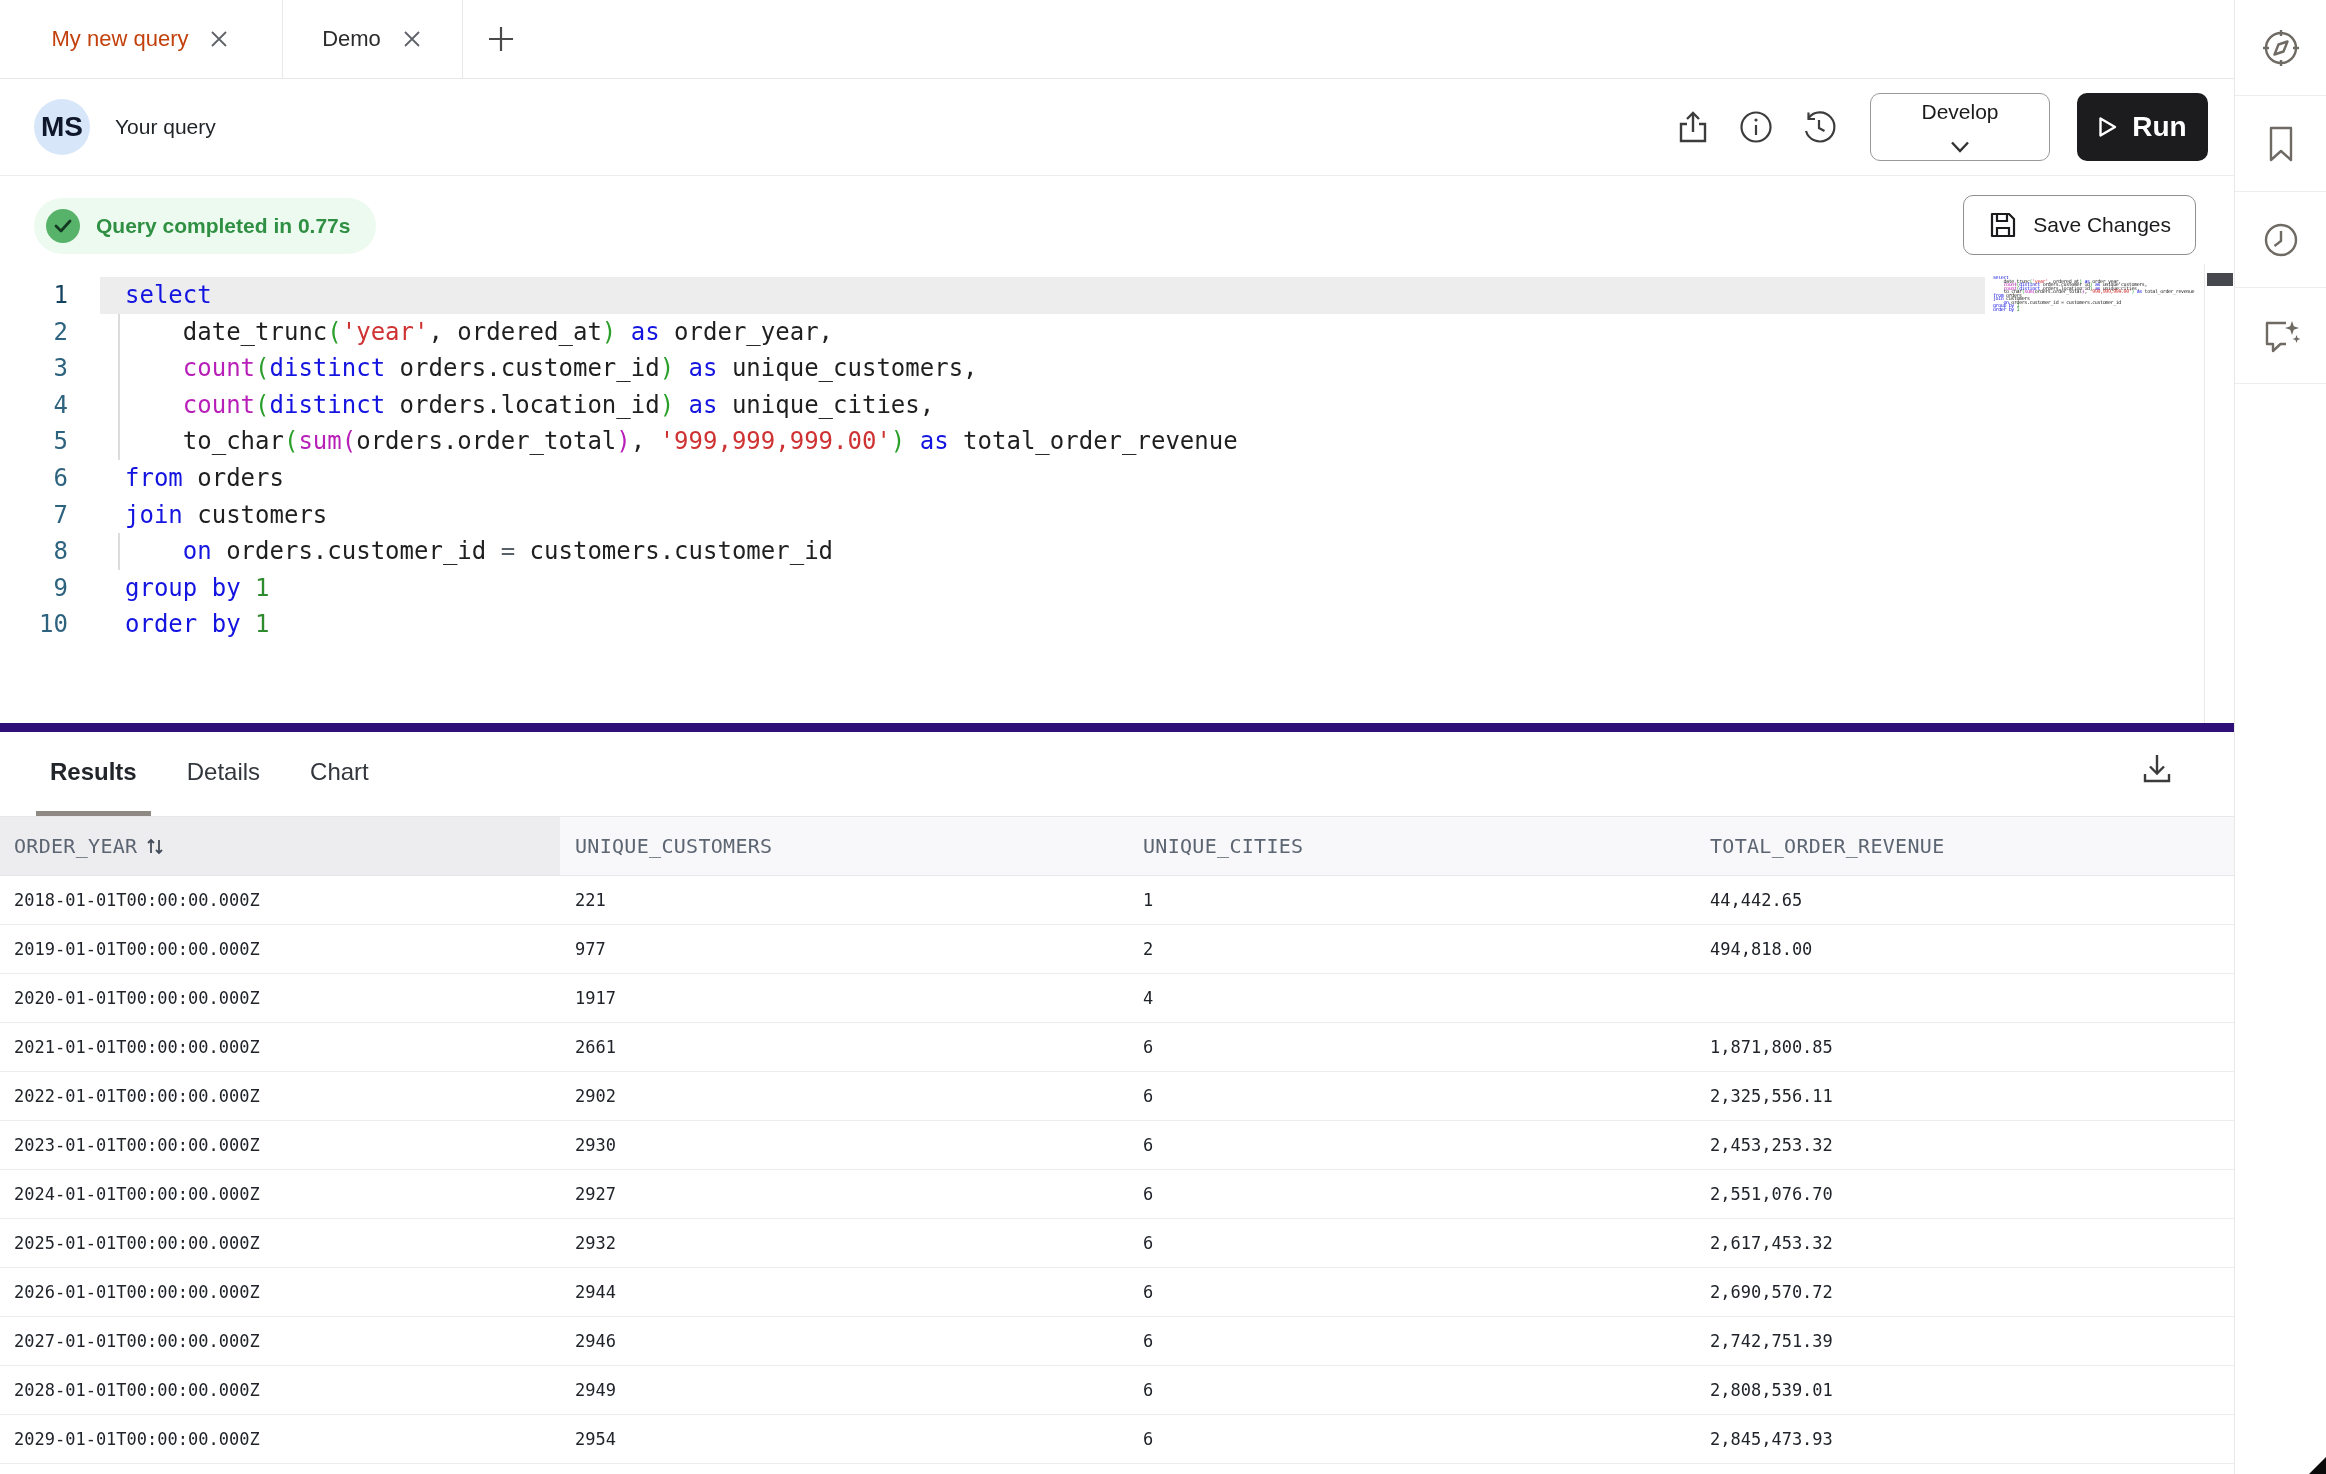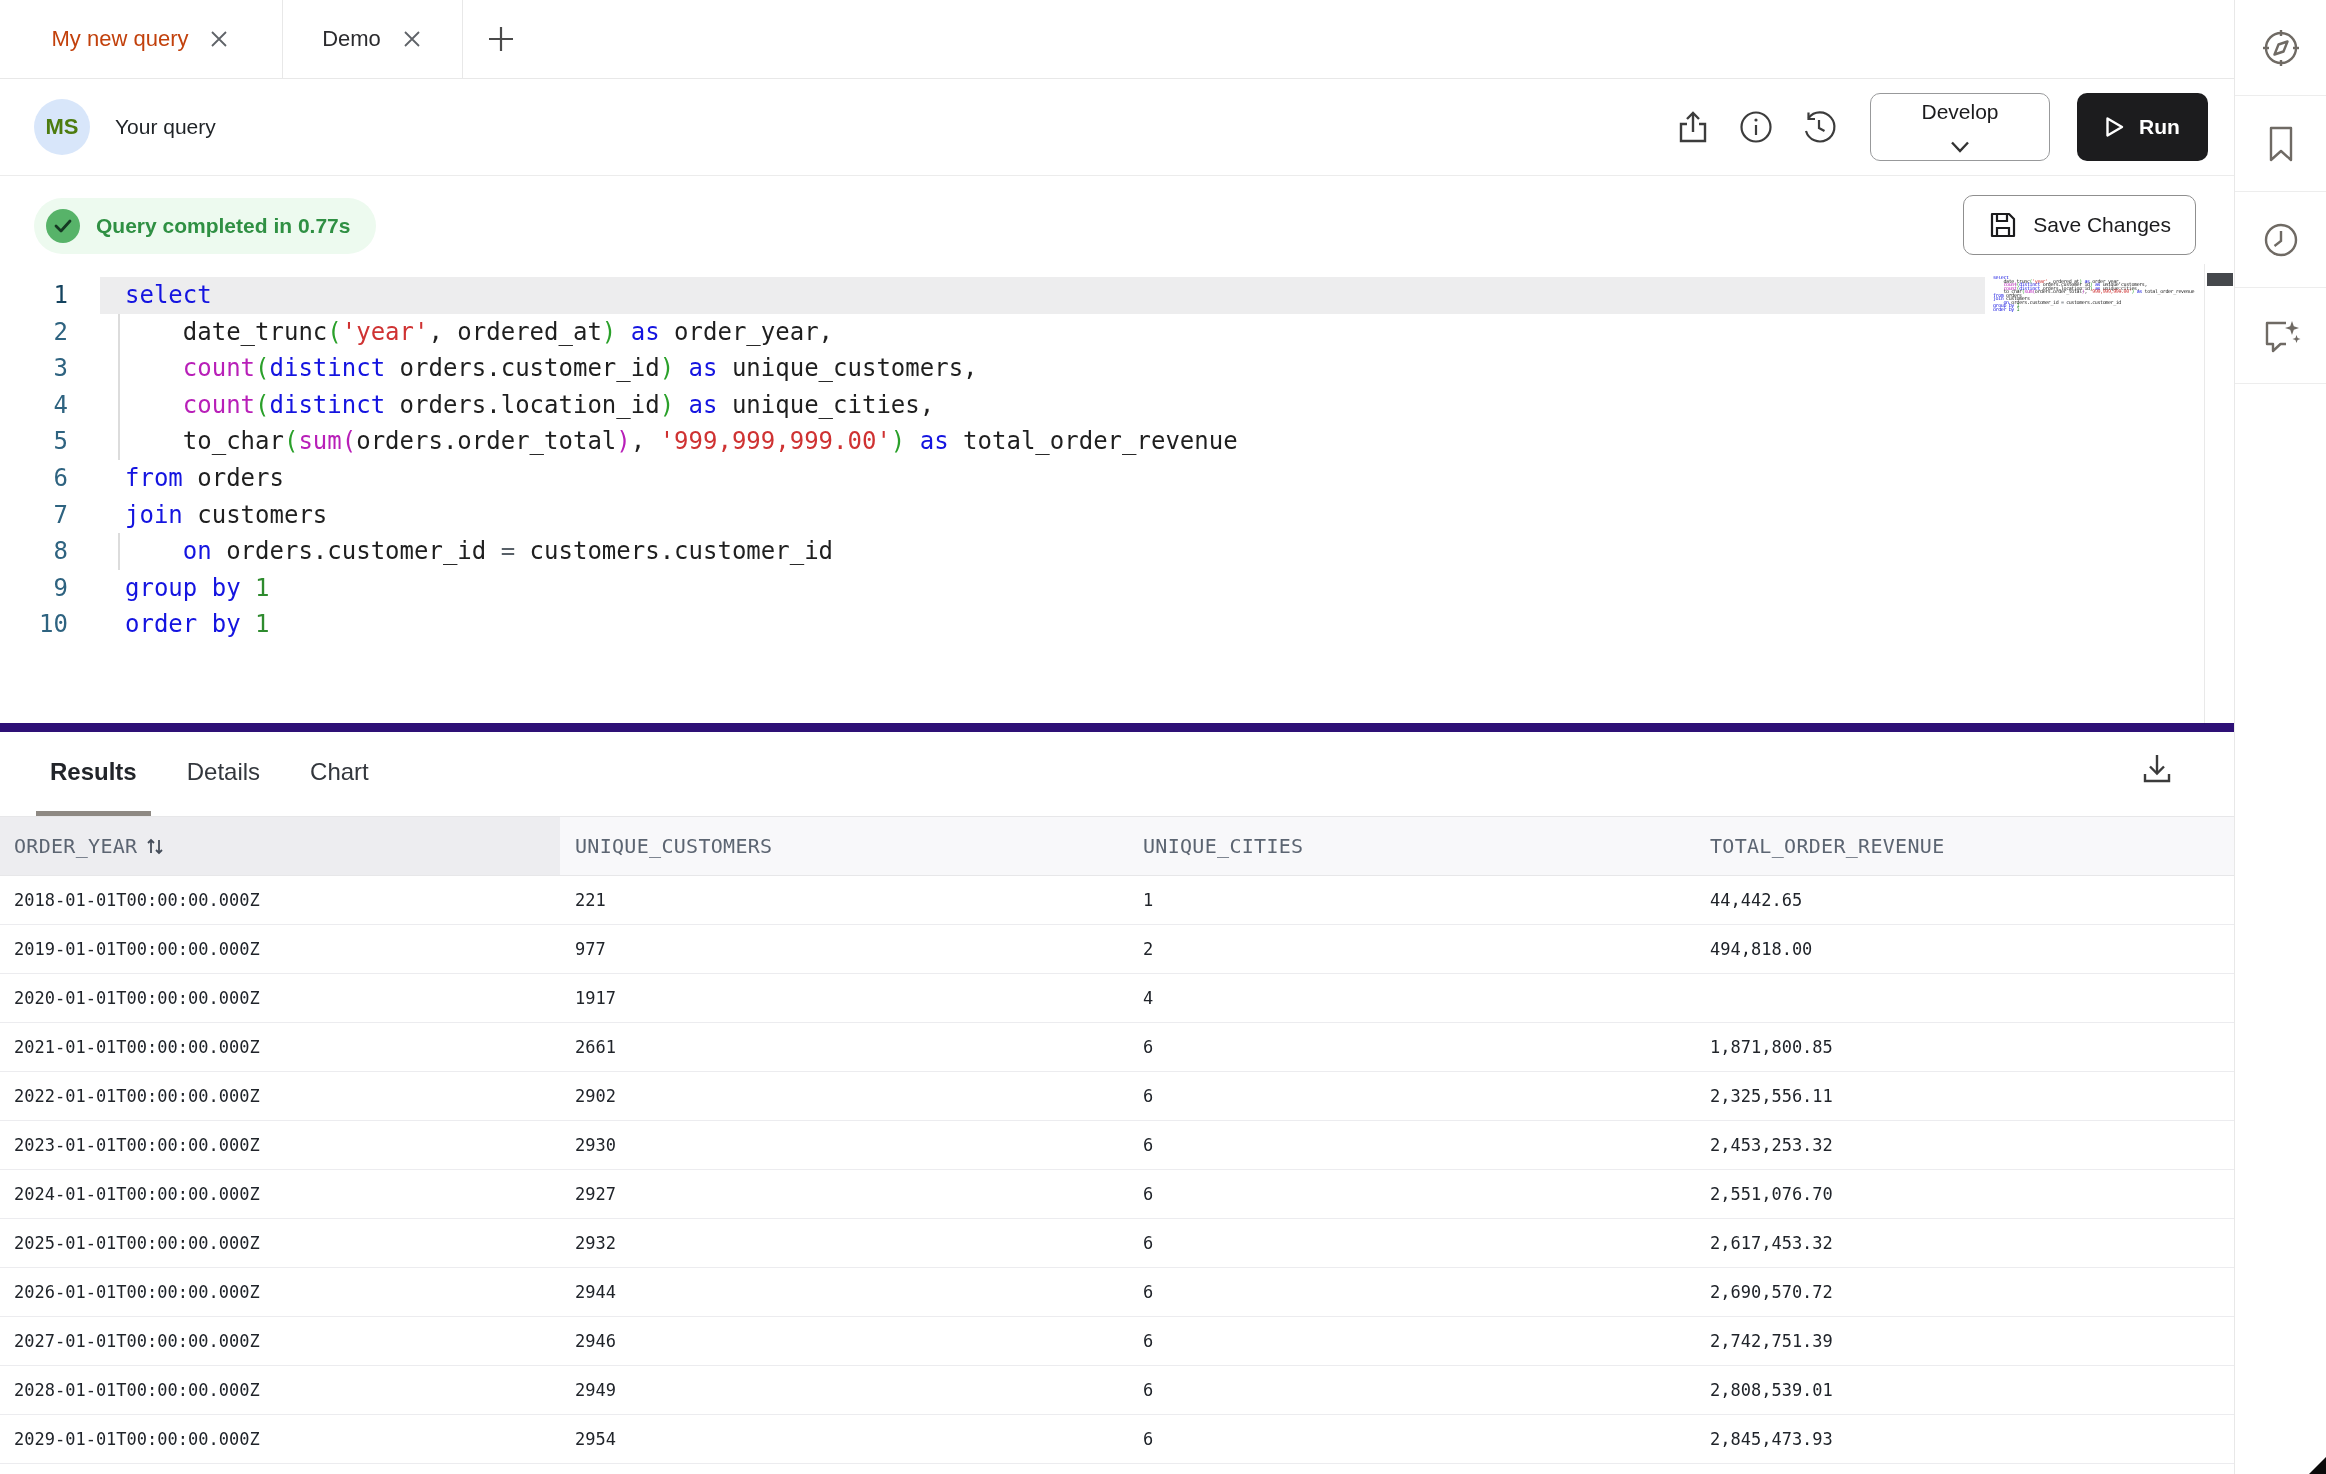--- a/index.html
+++ b/index.html
@@ -16,26 +16,26 @@
   
   .tabbar { position: absolute; left:0; top:0; width:100%; height:79px; display:flex; align-items:stretch; border-bottom:1.5px solid #e8e8e8; background:#fff; }
   .qtab { display:flex; align-items:center; justify-content:center; gap:20px; border-right:1.5px solid #e8e8e8; font-size:22px; font-weight:500; cursor:pointer; }
   .qtab.t1 { width:283px; color:#c2410c; }
   .qtab.t2 { width:180px; color:#2b2b2e; }
   .tab-close { display:flex; align-items:center; }
   .tab-add { width:76px; display:flex; align-items:center; justify-content:center; cursor:pointer; }
 
   
   .headerrow { position:absolute; left:0; top:79px; width:100%; height:97px; display:flex; align-items:center; padding:0 26px 0 34px; border-bottom:1.5px solid #ececec; background:#fff; }
-  .avatar { width:56px; height:56px; border-radius:50%; background:#d8e6fa; color:#4d7c0f; font-weight:bold; font-size:22px; display:flex; align-items:center; justify-content:center; flex:none; }
+  .avatar { width:56px; height:56px; border-radius:50%; background:#d8e6fa; color:#0f172a; font-weight:bold; font-size:28px; display:flex; align-items:center; justify-content:center; flex:none; }
   .doc-title { margin-left:25px; font-size:21px; color:#1f2327; }
   .header-actions { margin-left:auto; display:flex; align-items:center; }
   .icon-btn { width:38px; height:38px; display:flex; align-items:center; justify-content:center; margin-left:25px; cursor:pointer; color:#3c3c3c; }
   .btn-develop { margin-left:32px; height:68px; width:180px; display:flex; align-items:center; justify-content:center; gap:16px; border:1.5px solid #98999b; border-radius:10px; background:#fff; font-size:21px; font-weight:500; color:#1b1b1d; cursor:pointer;flex-direction:column; }
-  .btn-run { margin-left:27px; height:68px; width:131px; display:flex; align-items:center; justify-content:center; gap:14px; border-radius:10px; background:#1c1c1e; color:#fff; font-size:21px; font-weight:600; cursor:pointer; }
+  .btn-run { margin-left:27px; height:68px; width:131px; display:flex; align-items:center; justify-content:center; gap:14px; border-radius:10px; background:#1c1c1e; color:#fff; font-size:28px; font-weight:600; cursor:pointer; }
 
   
   .statusrow { position:absolute; left:0; top:176px; width:100%; height:88px; background:#fff; }
   .status-pill { position:absolute; left:34px; top:22px; height:56px; display:inline-flex; align-items:center; gap:16px; padding:0 26px 0 12px; border-radius:30px; background:#edfaef; }
   .status-check { width:34px; height:34px; border-radius:50%; background:#57b369; display:flex; align-items:center; justify-content:center; flex:none; }
   .status-text { font-size:21px; font-weight:700; color:#2f9043; }
   .btn-save { position:absolute; top:19px; right:38px; height:60px; display:flex; align-items:center; gap:15px; padding:0 24px; border:1.5px solid #8f8f8f; border-radius:10px; background:#fff; font-size:21px; font-weight:500; color:#1b1b1d; cursor:pointer; }
 
   
   .editor { position:absolute; left:0; top:264px; width:100%; height:459px; background:#fff; padding-top:13px; }

